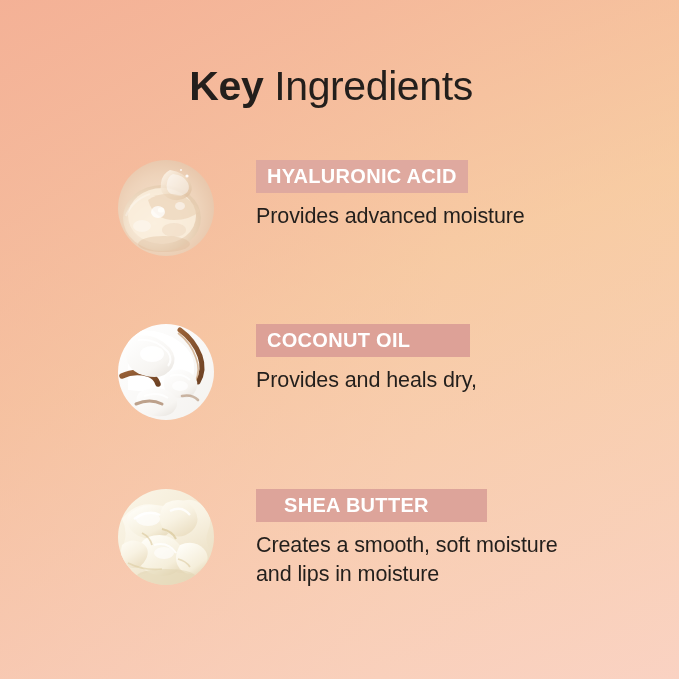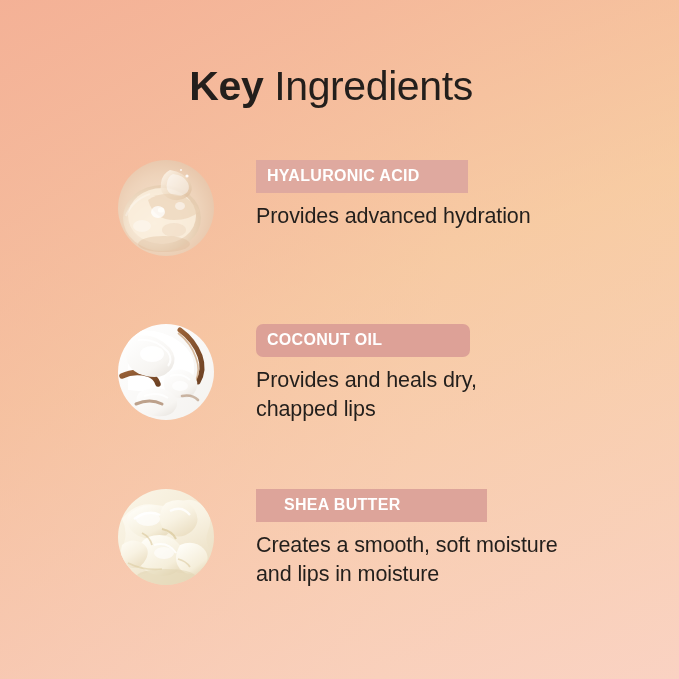--- a/index.html
+++ b/index.html
@@ -81,21 +81,21 @@
     left: 256px;
     top: 0;
     width: 400px;
   }
 
   .label-band {
     display: inline-block;
     padding: 5px 11px 6px 11px;
     color: #ffffff;
     font-weight: 700;
-    font-size: 16px;
+    font-size: 20px;
     line-height: 22px;
     letter-spacing: 0.3px;
     white-space: nowrap;
   }
   
   #band-0 { min-width: 190px; }
   #band-1 { min-width: 192px; }
   #band-2 { min-width: 192px; }
 
   .desc {
@@ -155,21 +155,21 @@
           <circle cx="63" cy="10" r="1.1" fill="#ffffff" opacity="0.8"></circle>
           <path d="M8 56 q6 -16 24 -22" stroke="#ffffff" stroke-width="2.2" fill="none" opacity="0.3"></path>
           <ellipse cx="46" cy="84" rx="26" ry="8" fill="#d9b795" opacity="0.35"></ellipse>
         </svg>
       </div>
     </div>
 
     <div class="text-col">
       <div class="label-band" id="band-0" style="background:#dfa99f;">HYALURONIC ACID</div>
       <div class="desc">
-        <span class="l1">Provides advanced hydration</span>
+        <span class="l1">Provides advanced moisture</span>
       </div>
     </div>
   </div>
 
   <div class="row" id="row-1">
 
     <div class="thumb-wrap">
       <div class="thumb">
         <svg viewBox="0 0 96 96" xmlns="http://www.w3.org/2000/svg" aria-hidden="true">
           <defs>
@@ -200,24 +200,23 @@
           <path d="M26 72 q14 -5 24 2" stroke="#ffffff" stroke-width="2" fill="none" opacity="0.8"></path>
           <path d="M18 80 q14 -6 26 0" stroke="#8b5a33" stroke-width="3" fill="none" opacity="0.55" stroke-linecap="round"></path>
           <path d="M64 72 q10 -2 16 4" stroke="#8b5a33" stroke-width="2.6" fill="none" opacity="0.4" stroke-linecap="round"></path>
           <ellipse cx="34" cy="30" rx="12" ry="8" fill="#ffffff" opacity="0.9"></ellipse>
           <ellipse cx="62" cy="62" rx="8" ry="5" fill="#ffffff" opacity="0.7"></ellipse>
         </svg>
       </div>
     </div>
 
     <div class="text-col">
-      <div class="label-band" id="band-1" style="background:#dda197;border-radius:7px;">COCONUT OIL</div>
+      <div class="label-band" id="band-1" style="background:#dda197;">COCONUT OIL</div>
       <div class="desc">
         <span class="l1">Provides and heals dry,</span>
-        <span class="l2">chapped lips</span>
       </div>
     </div>
   </div>
 
   <div class="row" id="row-2">
 
     <div class="thumb-wrap">
       <div class="thumb">
         <svg viewBox="0 0 96 96" xmlns="http://www.w3.org/2000/svg" aria-hidden="true">
           <defs>

